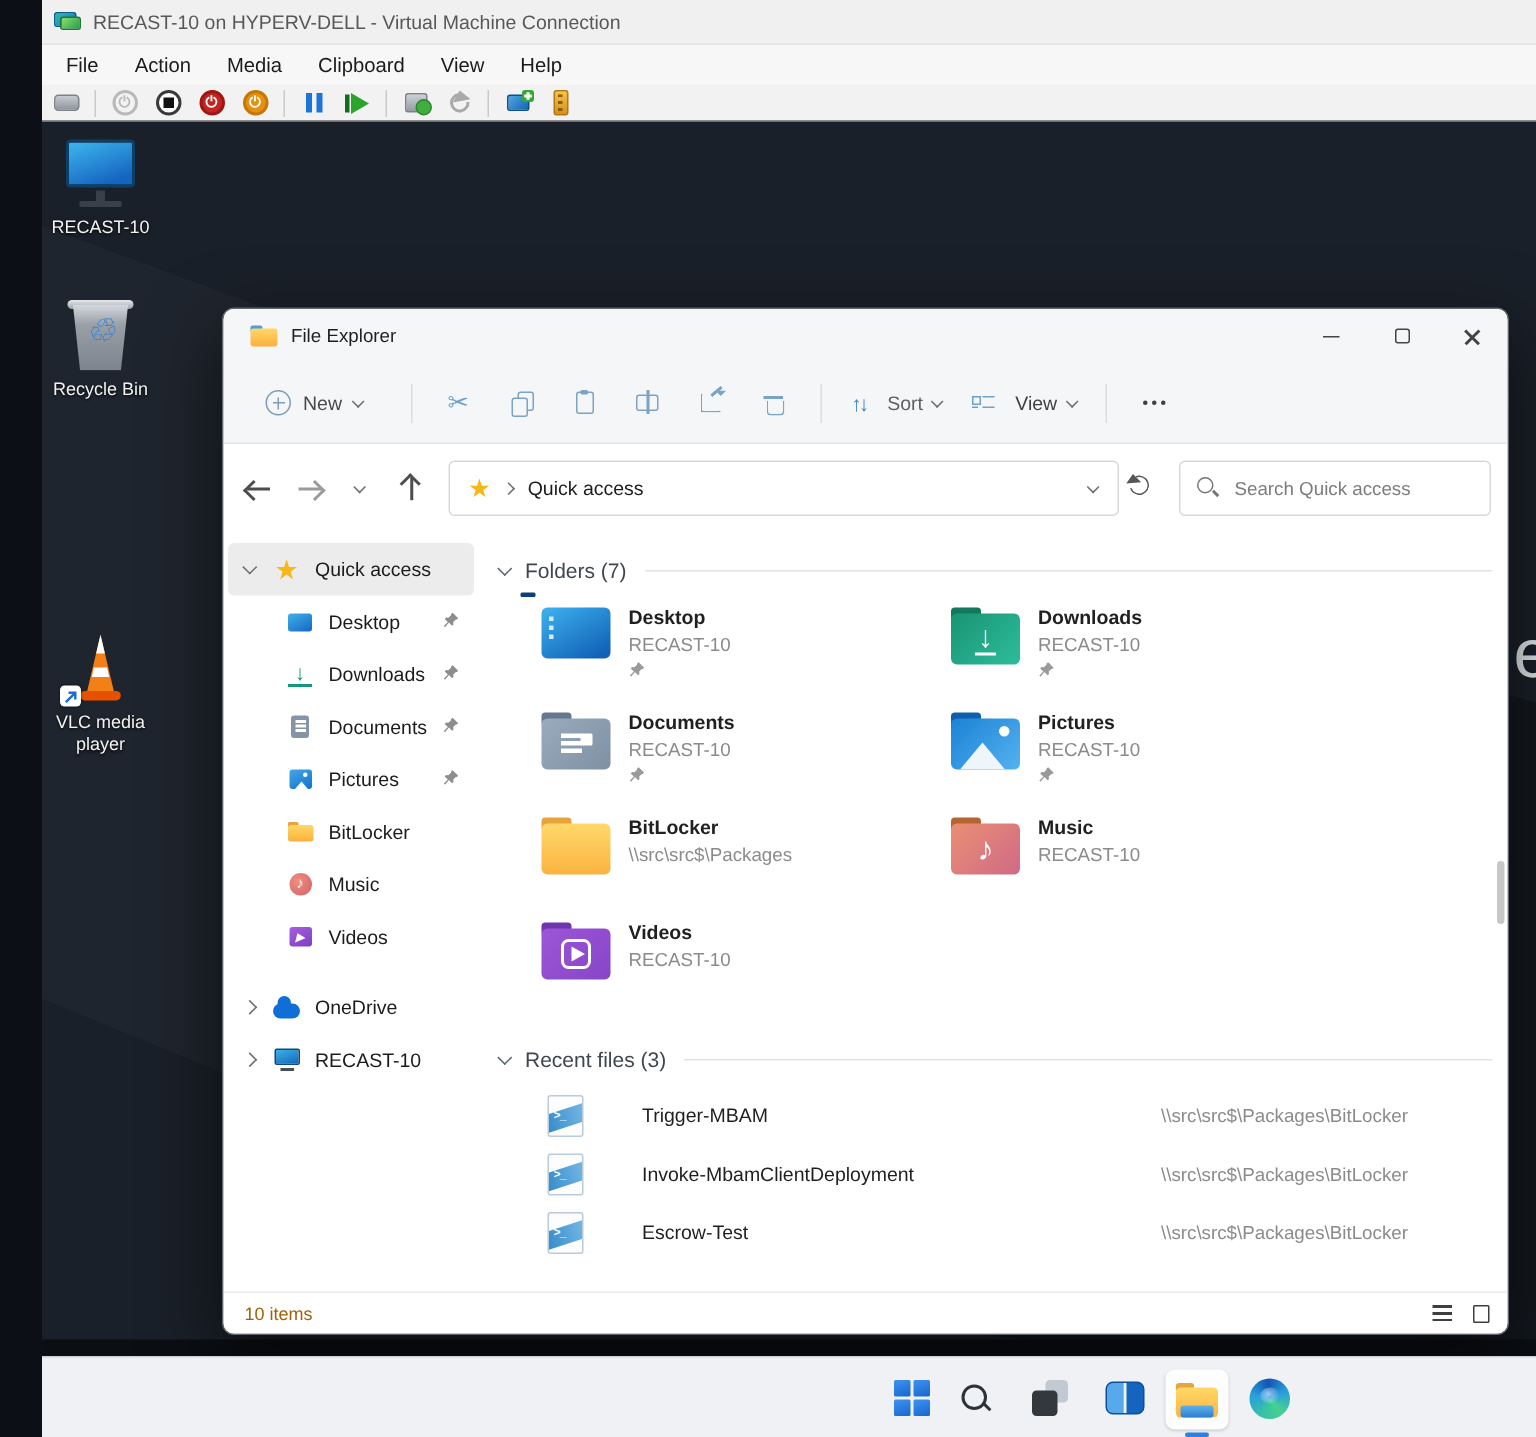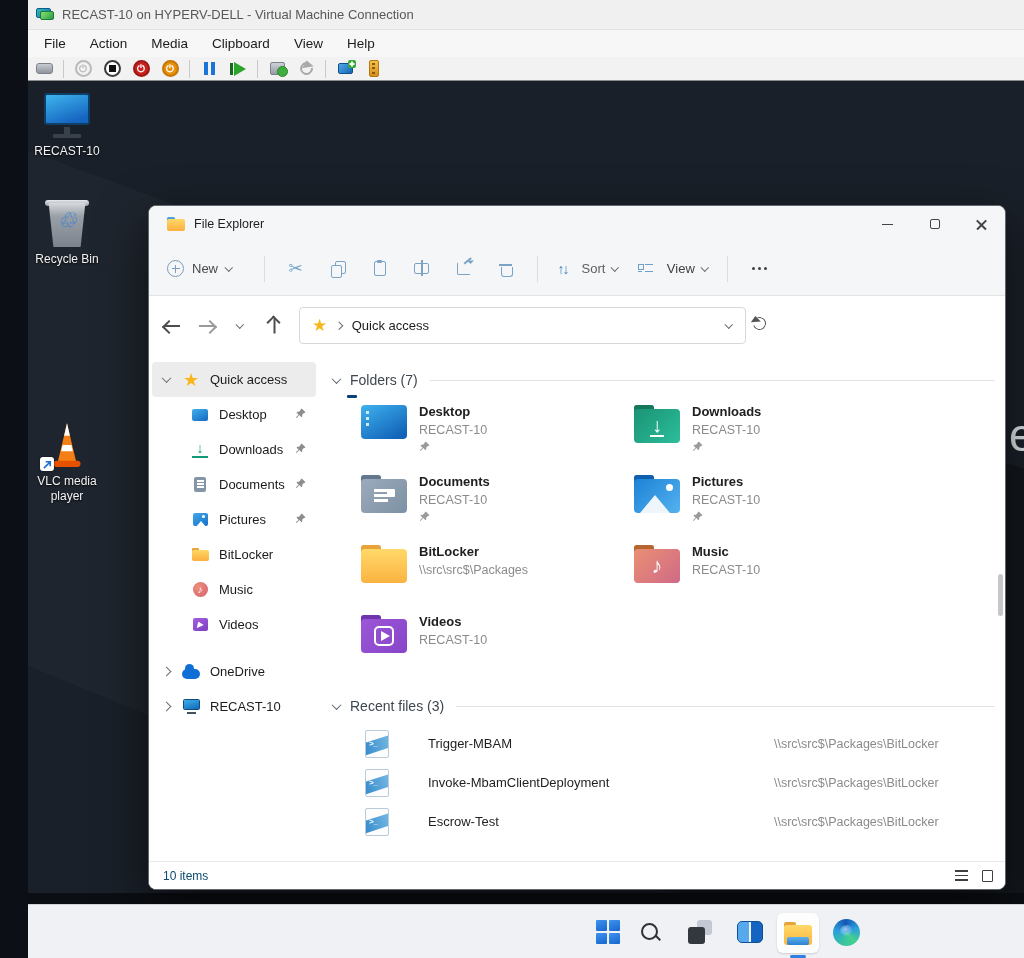--- a/index.html
+++ b/index.html
@@ -88,21 +88,21 @@
   .ex-title { font-size:12.5px; color:#1f1f1f; }
   .ctrls { position:absolute; right:0; top:0; height:36px; display:flex; }
   .ctrl { width:47px; height:36px; display:flex; align-items:center; justify-content:center; position:relative;}
   .g-min { width:11px; height:0; border-top:1.6px solid #444; }
   .g-max { width:10px; height:10px; border:1.5px solid #444; border-radius:2px; }
   .g-x { position:relative; width:13px; height:13px; }
   .g-x::before,.g-x::after { content:""; position:absolute; left:0; top:6px; width:13px; height:1.6px; background:#444; }
   .g-x::before { transform:rotate(45deg);} .g-x::after { transform:rotate(-45deg);}
 
   .ex-cmdbar { position:relative; height:54px; background:#f5f6f7; border-bottom:1px solid #e4e4e4;
-    display:flex; align-items:center; padding-left:18px; }
+    display:flex; align-items:center; padding-left:28px; }
   .cmd-new { display:flex; align-items:center; gap:8px; margin-right:22px;}
   .plus-circ { width:17px; height:17px; border:1.5px solid #7d9cba; border-radius:50%; position:relative;}
   .plus-circ::before,.plus-circ::after{ content:""; position:absolute; background:#7d9cba;}
   .plus-circ::before{ left:3.5px; top:6.6px; width:8px; height:1.5px;}
   .plus-circ::after{ left:6.6px; top:3.5px; width:1.5px; height:8px;}
   .cmd-lbl { font-size:13px; color:#494949; }
   .chev { width:7px; height:7px; border-right:1.5px solid #6e6e6e; border-bottom:1.5px solid #6e6e6e; display:inline-block;}
   .chev.down { transform:rotate(45deg) translate(-1px,-1px); }
   .chev.right { transform:rotate(-45deg); }
   .chev.sm { width:5.5px; height:5.5px; }
@@ -234,21 +234,21 @@
   .ps-ic { position:relative; width:24px; height:28px; background:#fdfdfd; border:1px solid #b9cbdb; border-radius:2px; flex:none; overflow:hidden;}
   .ps-ic::before { content:""; position:absolute; left:-6px; top:8px; width:36px; height:12px; background:linear-gradient(90deg,#2f86c8,#7fc0e8); transform:rotate(-18deg);}
   .ps-ic::after { content:">_"; position:absolute; left:3px; top:8px; font-size:8px; font-weight:bold; color:#fff;}
   .r-name { font-size:13px; color:#1f1f1f; margin-left:14px;}
   .r-path { position:absolute; left:445px; font-size:12.5px; color:#8b8b8b;}
 
   .scrollbar { position:absolute; right:2px; top:218px; width:5px; height:42px; background:#c7c7c7; border-radius:3px;}
 
   .ex-status { position:absolute; left:0; bottom:0; width:100%; height:28px; border-top:1px solid #eaeaea; background:#fff;
     display:flex; align-items:center; padding:0 14px;}
-  .st-items { font-size:12px; color:#0c4a6e; }
+  .st-items { font-size:12px; color:#a16207; }
   .st-right { position:absolute; right:12px; display:flex; gap:14px; align-items:center;}
   .ic-rows { width:13px; height:11px; background:repeating-linear-gradient(180deg,#3f3f3f 0 1.8px,transparent 1.8px 4.6px);}
   .ic-thumb { width:11px; height:12px; border:1.6px solid #3f3f3f; border-radius:1px;}
 
   
   .taskbar { position:absolute; left:0; top:904px; width:1024px; height:54px; background:#f0f1f4; border-top:1px solid #cfd2d6;}
   .tb-ic { position:absolute; top:13px; width:28px; height:28px; display:flex; align-items:center; justify-content:center;}
   .ic-start { display:grid; grid-template-columns:11px 11px; grid-template-rows:11px 11px; gap:2px;}
   .ic-start i { background:linear-gradient(160deg,#3f93ef,#1667cf); border-radius:1px;}
   .ic-search { position:relative; width:22px; height:22px;}
@@ -466,20 +466,24 @@
           <i class="arrow arr-l arr-up"></i>
         </span>
 
       <span class="addr-box">
         <span class="star">★</span>
         <i class="chev right sm"></i>
         <span class="addr-text">Quick access</span>
         <i class="chev down sm addr-chev"></i>
       </span>
       <i class="refresh"></i>
+      <span class="search-box">
+        <i class="mag"></i>
+        <input placeholder="Search Quick access" style="">
+      </span>
     </div>
 
     <div class="ex-body">
 
       <div class="sidebar">
         <div class="sb-row active">
           <i class="chev down"></i>
           <span class="sb-ic" style="color:#f8b718; font-size:18px;">★</span>
           <span class="sb-label">Quick access</span>
         </div>

